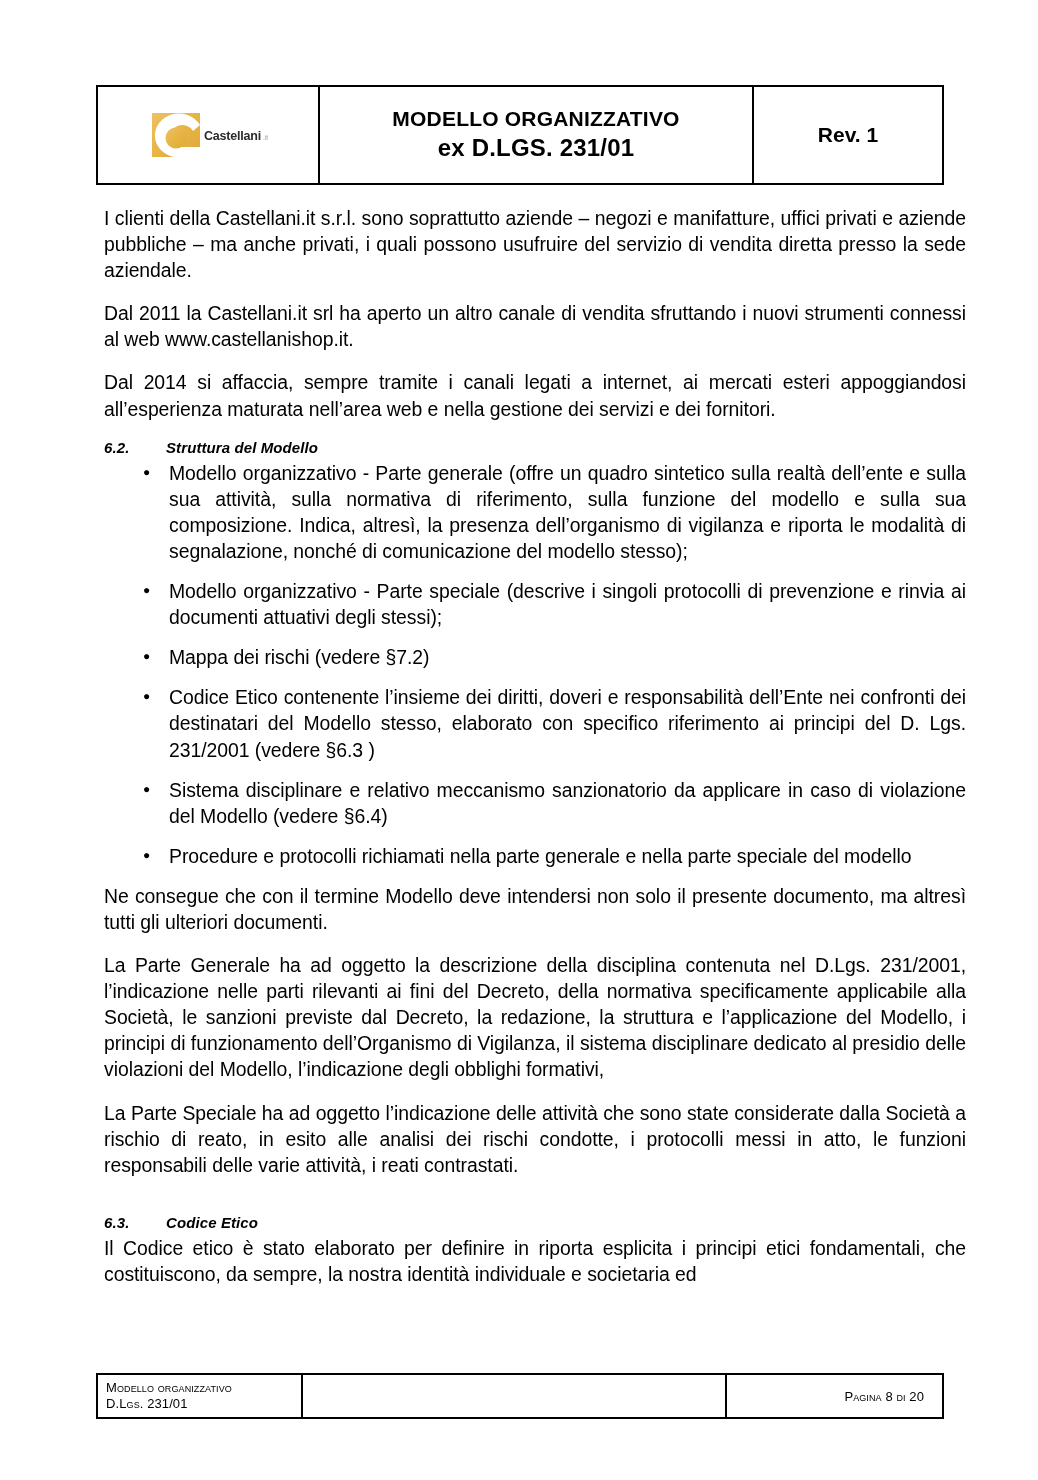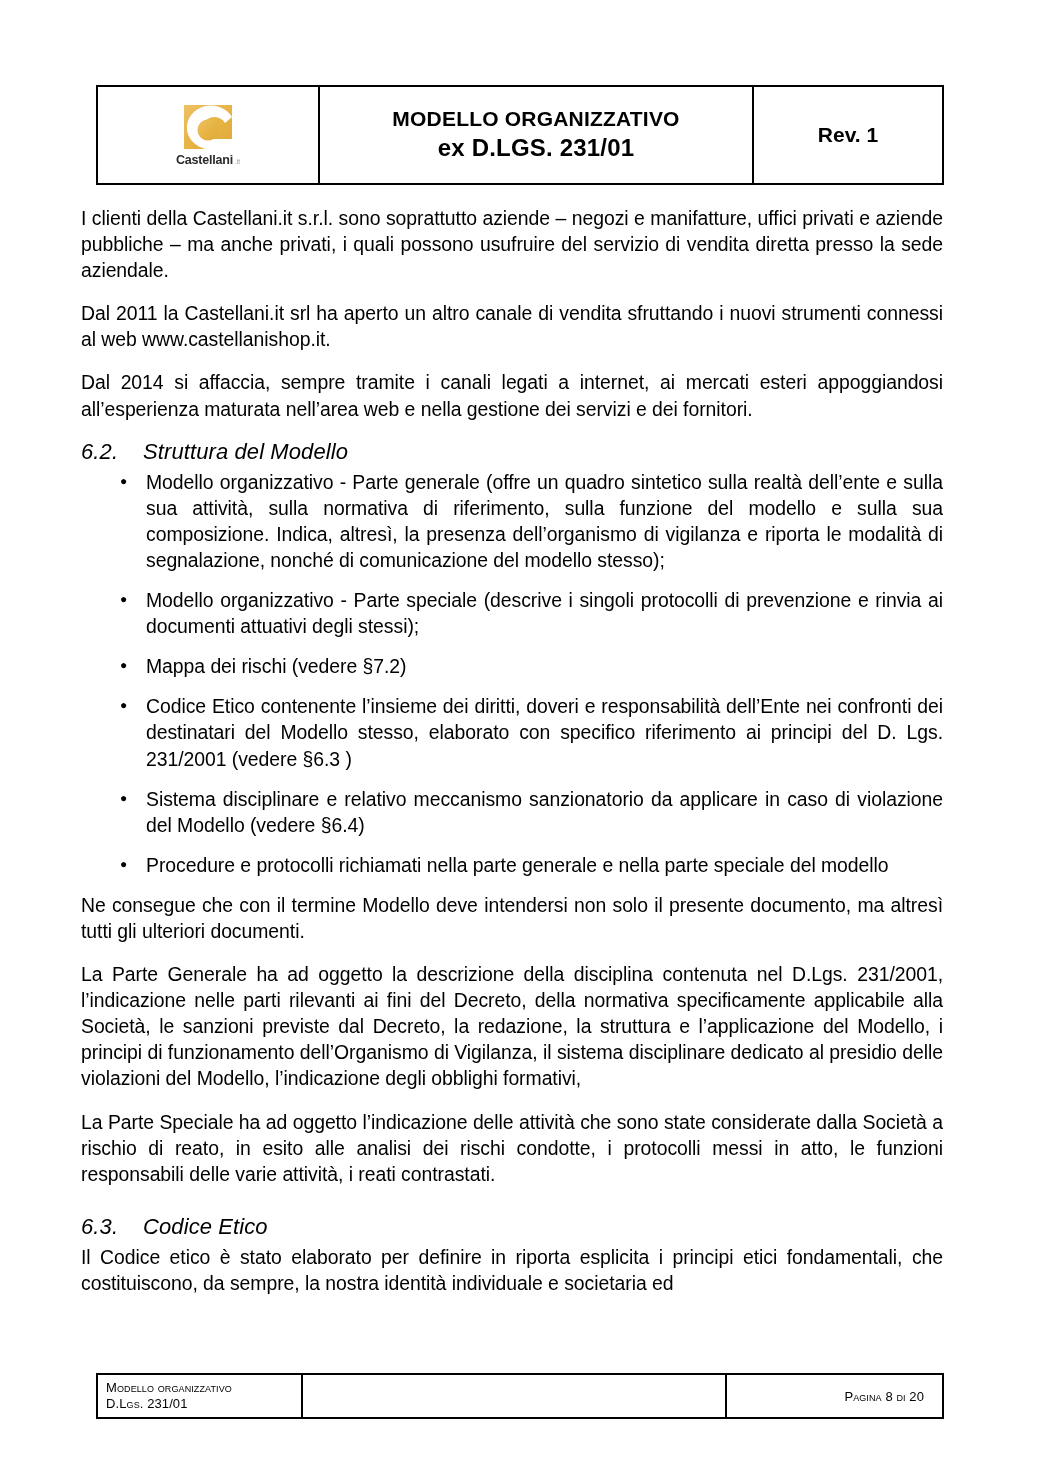--- a/index.html
+++ b/index.html
@@ -54,21 +54,20 @@
     flex-direction: column;
     text-align: center;
   }
   .hdr-rev-cell {
     width: 188px;
     flex: 0 0 188px;
   }
 
   .logo-wrap {
     display: flex;
-    flex-direction: column;
     align-items: center;
     justify-content: center;
     line-height: 1;
   }
   .logo-mark {
     width: 56px;
     height: 48px;
     display: block;
   }
   .logo-word {
@@ -104,49 +103,49 @@
     line-height: 1.28;
   }
   .hdr-rev {
     font-size: 21px;
     font-weight: bold;
   }
 
   
   .content {
     position: absolute;
-    left: 81px;
+    left: 104px;
     top: 205px;
     width: 862px;
   }
 
   p.para {
     margin: 0 0 17px 0;
     font-size: 19.4px;
     line-height: 1.345;
     text-align: justify;
     text-justify: inter-word;
     letter-spacing: -0.05px;
   }
 
   h2.section {
     margin: 6px 0 4px 0;
-    font-size: 22px;
-    font-weight: normal;
+    font-size: 15px;
+    font-weight: bold;
     font-style: italic;
     letter-spacing: 0.1px;
     display: flex;
   }
   h2.section .num {
     display: inline-block;
     width: 62px;
     flex: 0 0 62px;
   }
   h2.section.sec63 {
-    margin-top: 27px;
+    margin-top: 36px;
   }
   h2.section.sec63 .num {
     width: 62px;
     flex: 0 0 62px;
   }
 
   p.lead {
     margin: 0 0 6px 0;
     font-size: 19.4px;
     line-height: 1.345;

